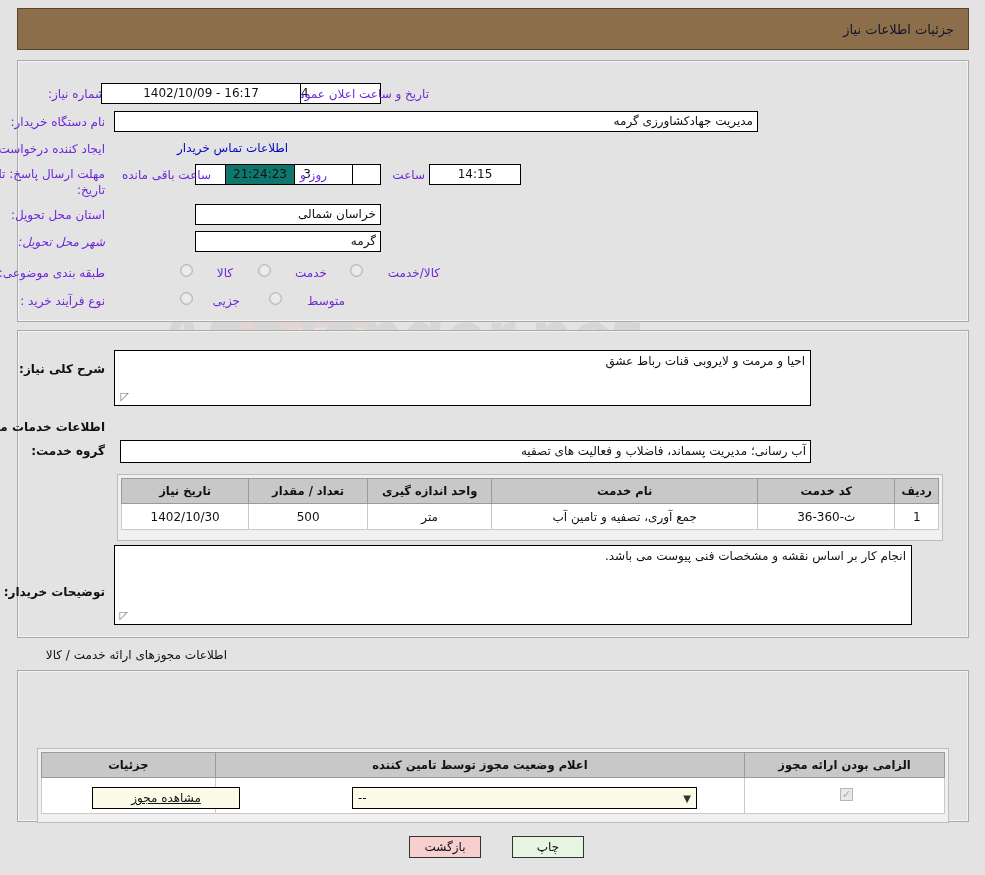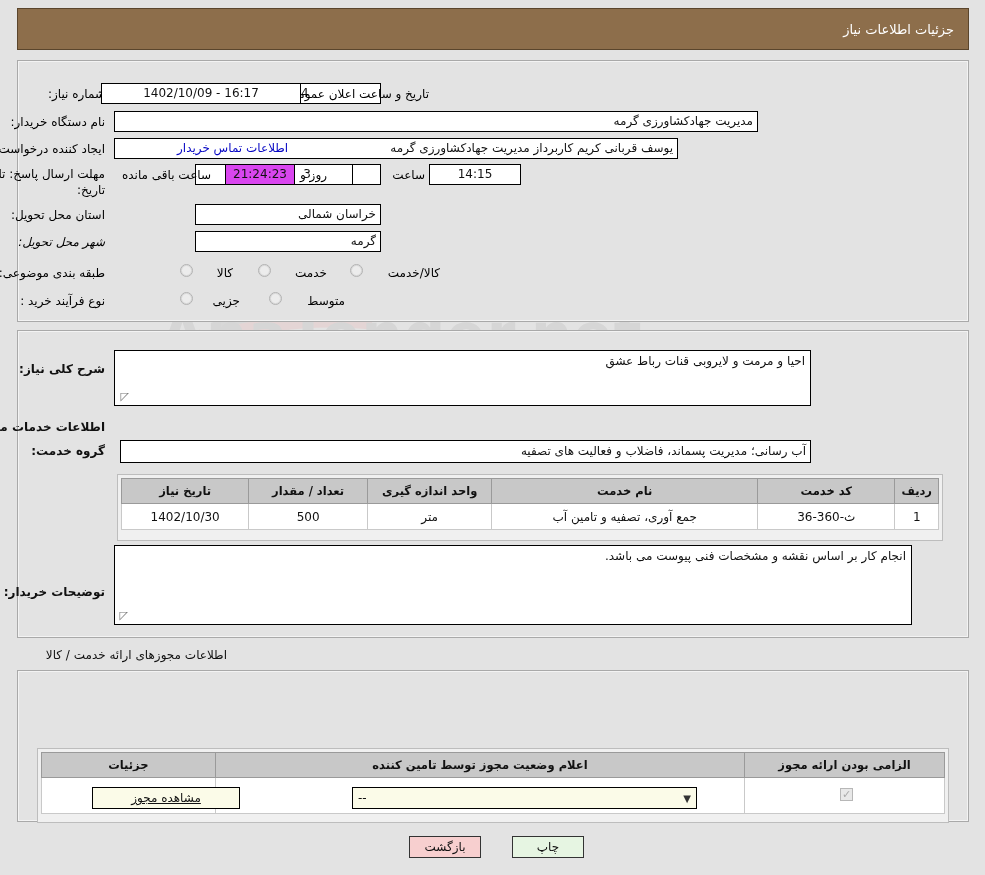--- a/index.html
+++ b/index.html
@@ -58,21 +58,21 @@
     pointer-events: none;
   }
 
   
   .titlebar {
     position: absolute;
     top: 8px; right: 16px;
     width: 952px; height: 42px;
     background: #8d6e4b;
     border: 1px solid #5a452c;
-    color: #ffffff;
+    color: #0f172a;
     font-size: 13px;
     display: flex;
     align-items: center;
     justify-content: flex-start;
     padding: 0 14px;
   }
 
   
   .panel {
     position: absolute;
@@ -81,40 +81,40 @@
     box-shadow: 0 0 0 1px #f3f3f3 inset;
   }
   #panel-top    { top: 60px;  right: 16px; width: 952px; height: 262px; }
   #panel-mid    { top: 330px; right: 16px; width: 952px; height: 308px; }
   #panel-bottom { top: 670px; right: 16px; width: 952px; height: 152px; }
 
   
   .lbl {
     position: absolute;
     font-size: 12px;
-    color: #000000;
+    color: #6d28d9;
     text-align: right;
     white-space: nowrap;
     line-height: 16px;
   }
   .fld {
     position: absolute;
     background: #ffffff;
     border: 1px solid #000000;
     font-size: 12px;
     color: #111;
     line-height: 19px;
     height: 21px;
     padding: 0 4px;
     text-align: center;
     white-space: nowrap;
     overflow: hidden;
   }
   .fld.rtl-right { text-align: right; }
-  .fld.yellow { background: #d946ef; }
+  .fld.yellow { background: #0f766e; }
   .link {
     position: absolute;
     color: #0707c4;
     font-size: 12px;
     white-space: nowrap;
     cursor: pointer;
   }
   .radio {
     position: absolute;
     width: 13px; height: 13px;
@@ -275,21 +275,20 @@
   <div class="lbl" style="top:86px; right:880px; width:86px;">شماره نیاز:</div>
   <div class="fld" style="top:83px; right:604px; width:267px;">1102003318000014</div>
 
   <div class="lbl" style="top:86px; right:556px; width:0px; left:307px;">تاریخ و ساعت اعلان عمومی:</div>
   <div class="fld" style="top:83px; left:101px; width:200px;">16:17 - 1402/10/09</div>
 
   <div class="lbl" style="top:114px; right:880px; width:108px;">نام دستگاه خریدار:</div>
   <div class="fld rtl-right" style="top:111px; right:227px; width:644px;">مدیریت جهادکشاورزی گرمه</div>
 
   <div class="lbl" style="top:141px; right:880px; width:120px;">ایجاد کننده درخواست:</div>
-  <div class="fld rtl-right" style="top:138px; right:307px; width:564px;">یوسف قربانی کریم کاربرداز مدیریت جهادکشاورزی گرمه</div>
   <div class="link" style="top:141px; left:177px;">اطلاعات تماس خریدار</div>
 
   <div class="lbl" style="top:166px; right:880px; width:102px;">مهلت ارسال پاسخ: تا</div>
   <div class="lbl" style="top:182px; right:880px; width:102px;">تاریخ:</div>
 
   <div class="fld" style="top:164px; right:604px; width:186px;">1402/10/13</div>
   <div class="lbl" style="top:167px; right:560px; width:40px;">ساعت</div>
   <div class="fld" style="top:164px; right:464px; width:92px;">14:15</div>
 
   <div class="fld" style="top:164px; right:632px; left:331px; width:92px;">3</div>

